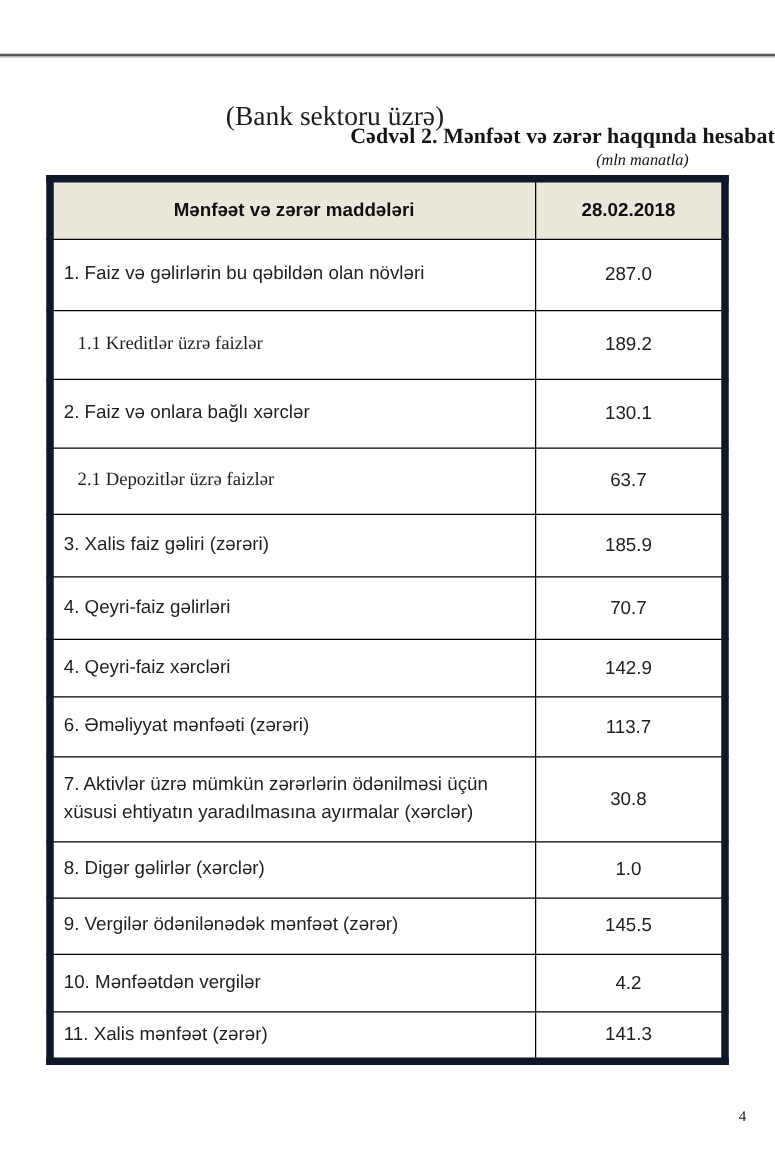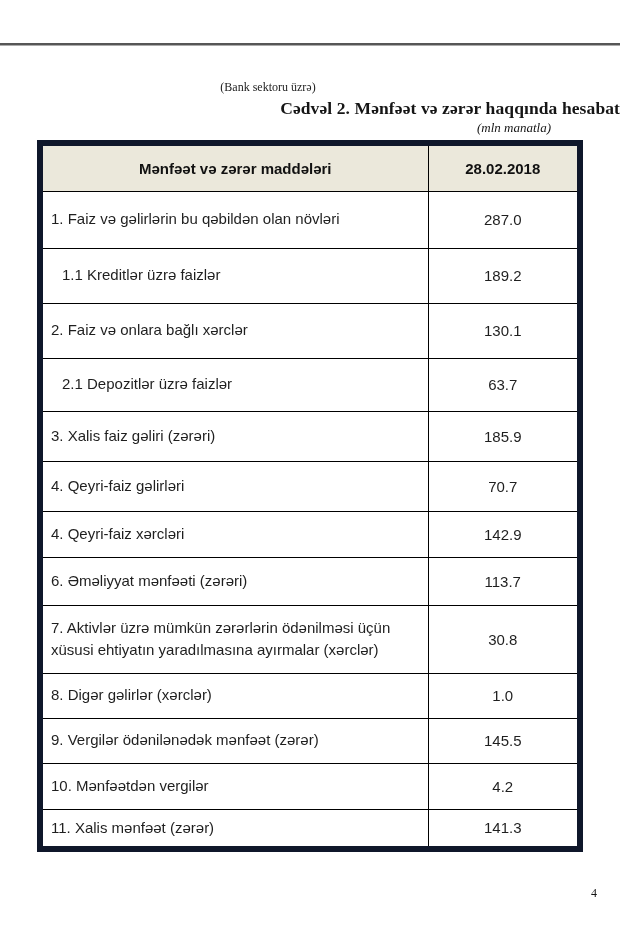--- a/index.html
+++ b/index.html
@@ -24,21 +24,21 @@
     text-align:right;
     font-family:"Liberation Serif","DejaVu Serif",serif;
     font-weight:bold; font-size:17.5px; color:#151515;
     letter-spacing:0.1px;
     margin-top:46px;
   }
   .page-subtitle {
     position:absolute; top:80px; left:0; width:536px;
     text-align:center;
     font-family:"Liberation Serif","DejaVu Serif",serif;
-    font-size:12px; color:#1c1c1c;
+    font-size:22px; color:#1c1c1c;
   }
   .unit-note {
     position:absolute; top:120px; left:37px; width:540px;
     text-align:right; padding-right:26px;
     font-family:"Liberation Serif","DejaVu Serif",serif;
     font-style:italic; font-weight:normal; font-size:13px; color:#141414;
   }
   table.pl-table {
     position:absolute; top:140px; left:37px;
     width:540px; table-layout:fixed;
@@ -54,21 +54,21 @@
   .pl-table thead th {
     background:var(--header-bg, #EBE8DB);
     font-weight:bold;
     text-align:center;
     height:48px;
     color:#111;
   }
   .col-label { width:388px; }
   .col-value { width:152px; }
   td.label-cell { padding:5px 12px 5px 8px; line-height:1.5; text-align:left; }
-  tr.indent td.label-cell { padding-left:19px; }
+  tr.indent td.label-cell { padding-left:19px;font-family:Liberation Serif, serif; }
   td.value-cell { text-align:center; }
   tr.rh57 { height:57px; }  tr.rh55 { height:55px; }
   tr.rh53 { height:53px; }  tr.rh50 { height:50px; }
   tr.rh48 { height:48px; }  tr.rh46 { height:46px; }
   tr.rh45 { height:45px; }  tr.rh68 { height:68px; }
   tr.rh40 { height:40px;padding-left:12px; }
   .page-number {
     position:absolute; top:886px; right:23px;
     font-family:"Liberation Serif","DejaVu Serif",serif;
     font-size:12px; color:#141414;

